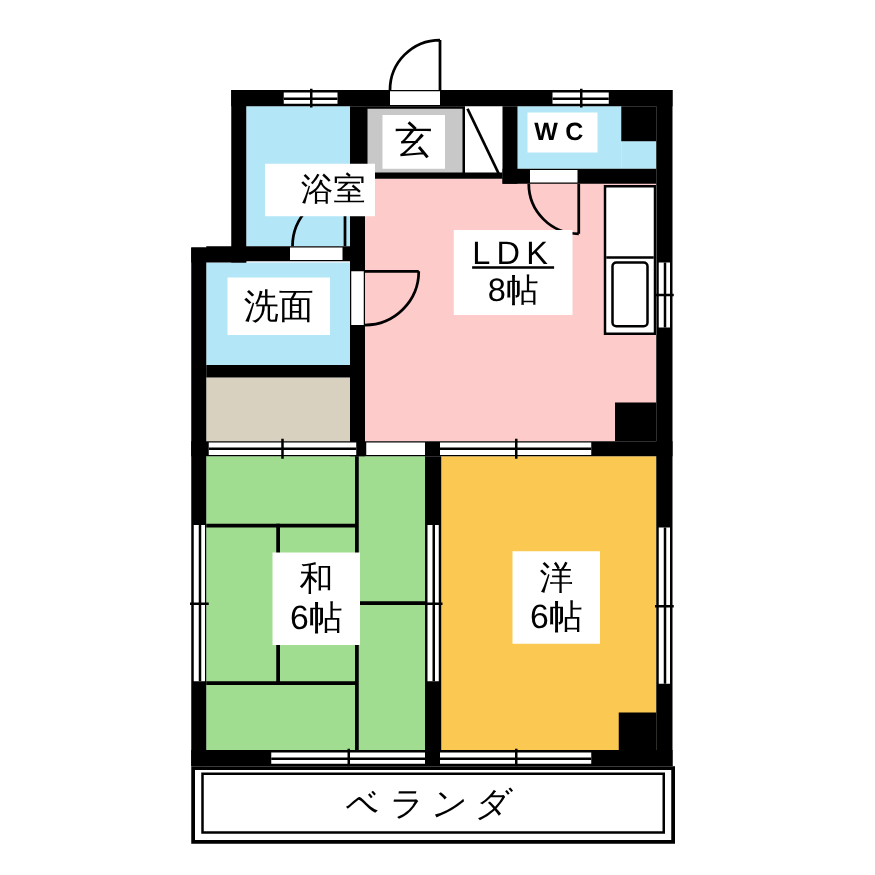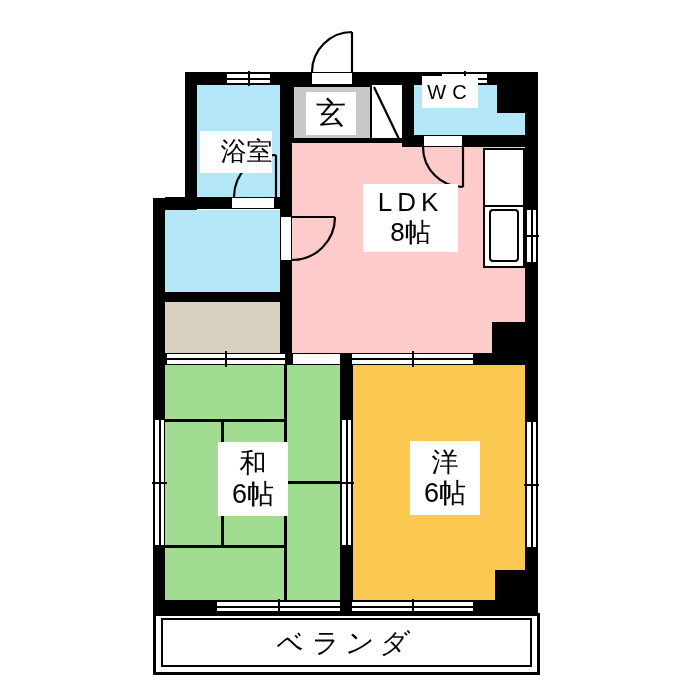--- a/index.html
+++ b/index.html
@@ -32,21 +32,21 @@
   .label .row{display:block;}
   #svg-overlay{position:absolute;left:0;top:0;width:700px;height:700px;pointer-events:none;}
   #counter{left:483px;top:148px;width:42px;height:120px;background:#fff;border:2px solid var(--wall);}
   #counter-divider{left:0;right:0;top:55px;height:2px;background:var(--wall);}
   #sink{left:489px;top:209px;width:30px;height:53px;background:#fff;border:2px solid var(--wall);border-radius:4px;}
   #veranda{left:153px;top:613px;width:387px;height:62px;background:#fff;border:3px solid var(--wall);}
   #veranda-inner{position:absolute;left:5px;right:5px;top:2px;bottom:5px;border:2px solid var(--wall);
      display:flex;align-items:center;justify-content:center;}
   #veranda-label{font-size:27px;letter-spacing:7px;transform:skewX(-10deg);}
   #label-wc-box{font-size:20px;letter-spacing:6px;}
-  #label-ldk-box .row1{letter-spacing:5px;}
+  #label-ldk-box .row1{letter-spacing:5px;text-decoration:underline;}
   #label-entrance-box{font-size:30px;}
 </style>
 </head>
 <body>
 
 <div id="plan">
 
   <div class="fill-blue" style="left:197px;top:85px;width:83px;height:112px;"></div>
   <div class="fill-gray" style="left:292px;top:85px;width:80px;height:55px;"></div>
   <div class="white" style="left:372px;top:85px;width:30px;height:55px;border-bottom:2px solid var(--wall);"></div>
@@ -108,28 +108,31 @@
   <svg id="svg-overlay" viewBox="0 0 700 700">
     <g stroke="#000" stroke-width="2.2" fill="none">
       <path d="M 312 72 A 40 40 0 0 1 352 32 M 352 32 L 352 72"></path>
       <path d="M 234 197 A 42 42 0 0 1 276 155 M 276 155 L 276 197"></path>
       <path d="M 423 147 A 40 40 0 0 0 463 187 M 463 147 L 463 187"></path>
       <path d="M 335 217 A 43 43 0 0 1 292 260 M 292 217 L 335 217"></path>
       <path d="M 374 87 L 399 139"></path>
     </g>
   </svg>
 
-  <div class="label" id="label-bath-box" style="left:200px;top:131px;width:72px;height:42px;padding-left:21px;">
+  <div class="label" id="label-bath-box" style="left:212px;top:131px;width:88px;height:42px;padding-left:21px;">
     <span class="row">浴室</span>
   </div>
   <div class="label" id="label-entrance-box" style="left:306px;top:92px;width:50px;height:43px;">
     <span class="row">玄</span>
   </div>
-  <div class="label" id="label-wc-box" style="left:422px;top:76px;width:56px;height:32px;">
+  <div class="label" id="label-wc-box" style="left:422px;top:90px;width:56px;height:32px;font-weight:bold;">
     <span class="row">WC</span>
+  </div>
+  <div class="label" style="left:182px;top:222px;width:82px;height:46px;font-size:28px;">
+    <span class="row">洗面</span>
   </div>
   <div class="label" id="label-ldk-box" style="left:363px;top:184px;width:95px;height:68px;">
     <span class="row row1">LDK</span>
     <span class="row">8帖</span>
   </div>
   <div class="label" style="left:218px;top:442px;width:70px;height:74px;font-size:27px;">
     <span class="row">和</span>
     <span class="row">6帖</span>
   </div>
   <div class="label" style="left:410px;top:441px;width:70px;height:74px;font-size:27px;">

